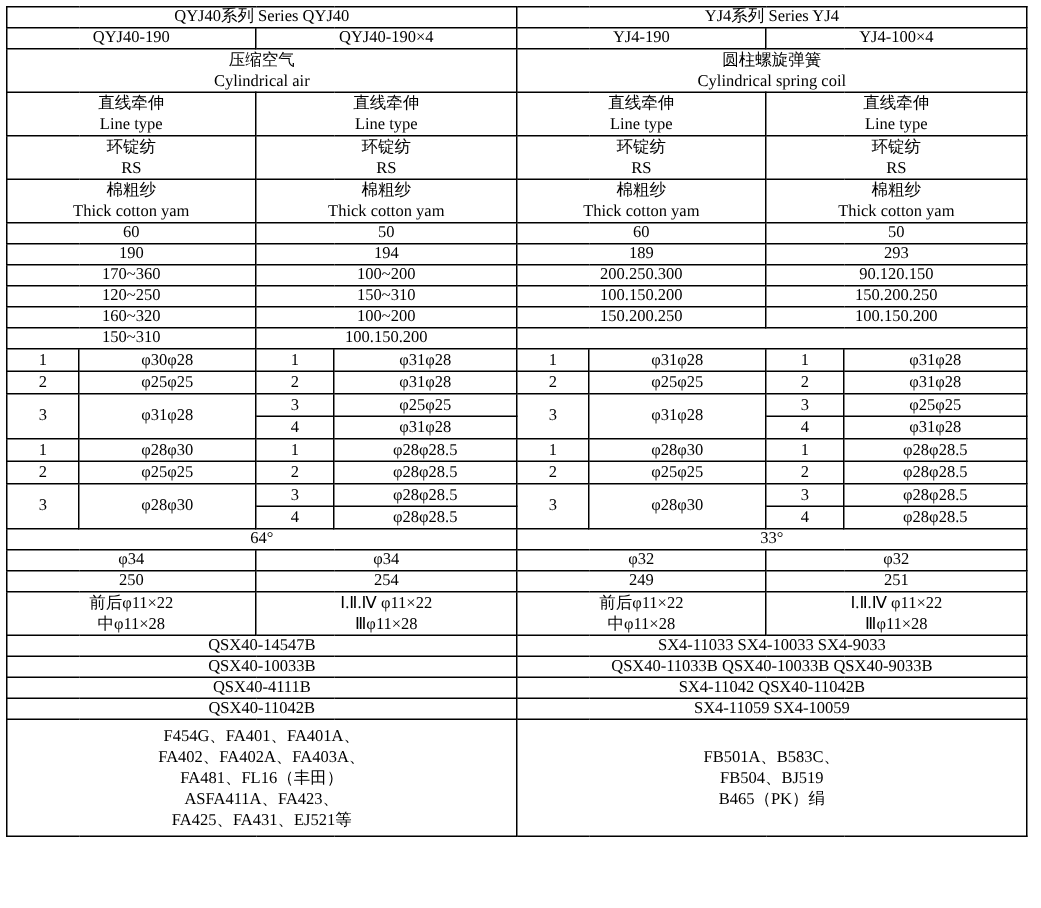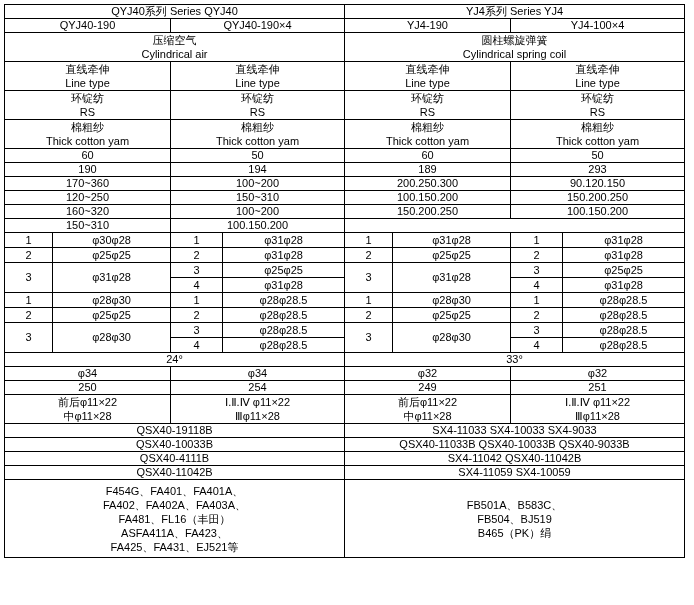--- a/index.html
+++ b/index.html
@@ -6,20 +6,21 @@
   body{
     width:694px;height:605px;
     font-family:"Liberation Sans","DejaVu Sans",sans-serif;
     color:#000;
   }
   table.spec{
     border-collapse:collapse;
     table-layout:fixed;
     width:600px;
     margin:4px 0 0 4px;
+    font-family:Liberation Serif, serif;
   }
   table.spec td{
     border:1px solid #000;
     text-align:center;
     vertical-align:middle;
     padding:0;
     font-size:11px;
     line-height:13px;
     overflow:hidden;
   }
@@ -230,21 +231,21 @@
       <td>φ28φ28.5</td>
     </tr>
     <tr class="p">
       <td>4</td>
       <td>φ28φ28.5</td>
       <td>4</td>
       <td>φ28φ28.5</td>
     </tr>
 
     <tr class="s">
-      <td colspan="4">24°</td>
+      <td colspan="4">64°</td>
       <td colspan="4">33°</td>
     </tr>
 
     <tr class="s">
       <td colspan="2">φ34</td>
       <td colspan="2">φ34</td>
       <td colspan="2">φ32</td>
       <td colspan="2">φ32</td>
     </tr>
 
@@ -268,21 +269,21 @@
         <span class="ln">前后φ11×22</span>
         <span class="ln">中φ11×28</span>
       </td>
       <td colspan="2">
         <span class="ln">Ⅰ.Ⅱ.Ⅳ φ11×22</span>
         <span class="ln">Ⅲφ11×28</span>
       </td>
     </tr>
 
     <tr class="s">
-      <td colspan="4">QSX40-19118B</td>
+      <td colspan="4">QSX40-14547B</td>
       <td colspan="4">SX4-11033 SX4-10033 SX4-9033</td>
     </tr>
     <tr class="s">
       <td colspan="4">QSX40-10033B</td>
       <td colspan="4">QSX40-11033B QSX40-10033B QSX40-9033B</td>
     </tr>
     <tr class="s">
       <td colspan="4">QSX40-4111B</td>
       <td colspan="4">SX4-11042 QSX40-11042B</td>
     </tr>

